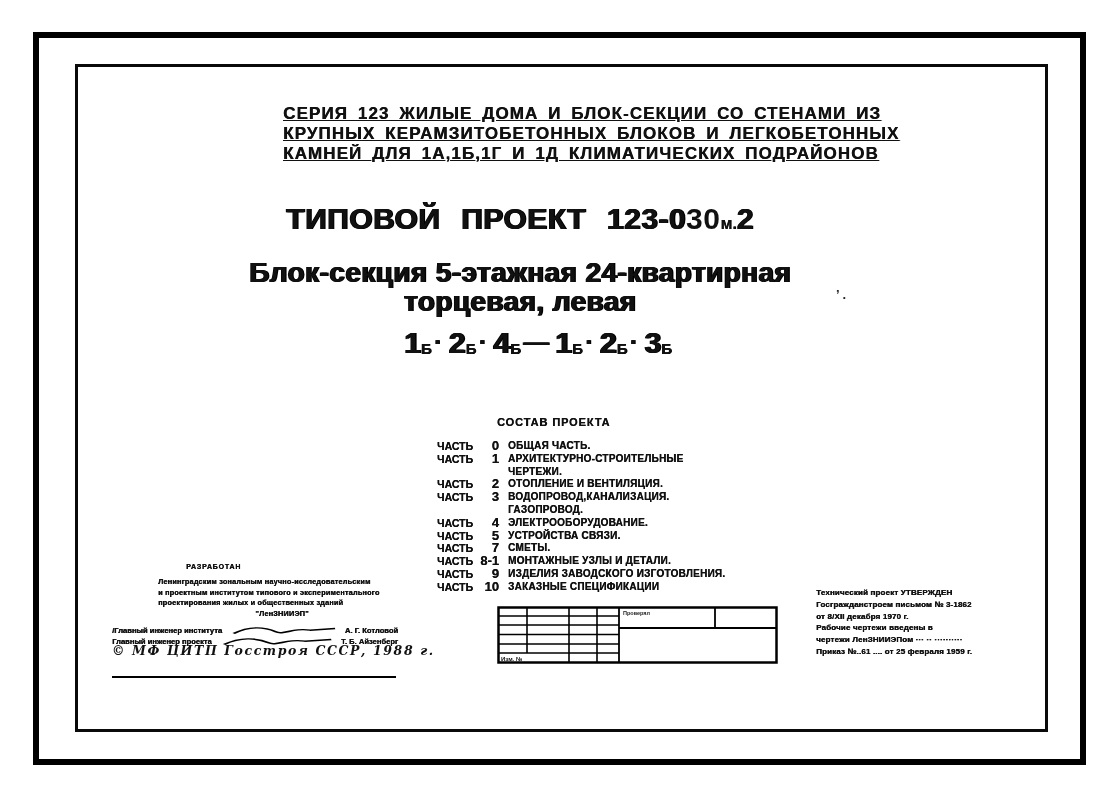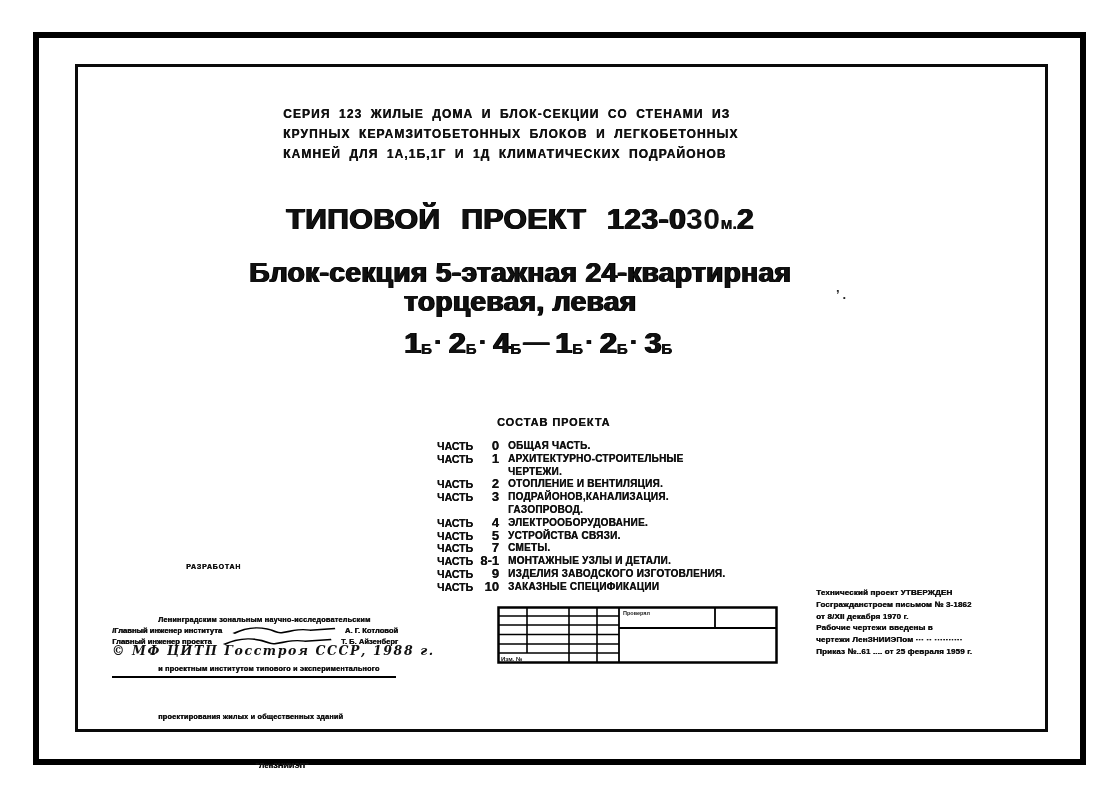--- a/index.html
+++ b/index.html
@@ -5,23 +5,23 @@
   html,body{margin:0;padding:0;background:#ffffff;}
   .page{position:relative;width:1119px;height:807px;background:#ffffff;overflow:hidden;
         color:#111;font-family:"Liberation Sans",sans-serif;}
 
   .outer-frame{position:absolute;left:33px;top:32px;width:1053px;height:733px;
                border:6px solid #000;box-sizing:border-box;background:#fff;}
   .inner-frame{position:absolute;left:75px;top:64px;width:973px;height:668px;
                border:3px solid #0a0a0a;box-sizing:border-box;background:#fff;}
 
   
-  .series{position:absolute;left:283px;top:104px;font-size:12px;font-weight:700;
+  .series{position:absolute;left:283px;top:104px;font-size:17px;font-weight:700;
           line-height:20px;letter-spacing:1.1px;word-spacing:4px;white-space:nowrap;
-          text-shadow:0.4px 0 0 currentColor;}
+          text-shadow:0.4px 0 0 currentColor;text-decoration:underline;}
 
   
   .title{position:absolute;left:200px;top:202px;width:640px;text-align:center;
          font-size:30px;font-weight:700;letter-spacing:0.5px;word-spacing:12px;white-space:nowrap;
          text-shadow:1.1px 0 0 #000,-0.5px 0 0 #000;}
   .t-light{text-shadow:none;font-weight:700;}
   .t-small{font-size:16px;text-shadow:0.4px 0 0 #000;letter-spacing:0;}
   .t-tail{text-shadow:1.1px 0 0 #000,-0.5px 0 0 #000;}
 
   
@@ -47,21 +47,21 @@
   .comp-desc{font-size:10px;font-weight:700;letter-spacing:0.25px;line-height:12.8px;
              padding-left:9px;text-shadow:0.3px 0 0 currentColor;}
   .comp-desc div{white-space:nowrap;}
 
   
   .dev-label{position:absolute;left:186px;top:563px;font-size:7px;font-weight:700;
              letter-spacing:0.8px;text-shadow:0.4px 0 0 currentColor;}
   .institute{position:absolute;left:158px;top:577px;width:248px;font-size:7.3px;
              font-weight:700;line-height:10.6px;letter-spacing:0.2px;
              text-shadow:0.4px 0 0 currentColor;}
-  .institute div{white-space:nowrap;margin-top:38px;}
+  .institute div{white-space:nowrap;}
   .institute div:last-child{text-align:center;}
   .signers{position:absolute;left:112px;top:625px;width:286px;font-size:7.6px;
            font-weight:700;text-shadow:0.4px 0 0 currentColor;}
   .sig-row{display:flex;align-items:center;height:11px;}
   .sig-role{flex:none;}
   .sig-svg{flex:1 1 auto;height:12px;margin:0 4px;}
   .sig-name{flex:none;}
   .copyright{position:absolute;left:112px;top:643px;width:284px;text-align:center;
              font-family:"DejaVu Serif",serif;font-style:italic;font-weight:700;
              font-size:12.5px;letter-spacing:1.6px;border-bottom:2px solid #000;
@@ -158,21 +158,21 @@
           <div>ОТОПЛЕНИЕ И ВЕНТИЛЯЦИЯ.</div>
         </div>
       </div>
 
       <div class="comp-row">
         <div class="comp-part">
           <span class="part-word">ЧАСТЬ</span>
           <span class="part-num">3</span>
         </div>
         <div class="comp-desc">
-          <div>ПОДРАЙОНОВ,КАНАЛИЗАЦИЯ.</div>
+          <div>ВОДОПРОВОД,КАНАЛИЗАЦИЯ.</div>
           <div>ГАЗОПРОВОД.</div>
         </div>
       </div>
 
       <div class="comp-row">
         <div class="comp-part">
           <span class="part-word">ЧАСТЬ</span>
           <span class="part-num">4</span>
         </div>
         <div class="comp-desc">

